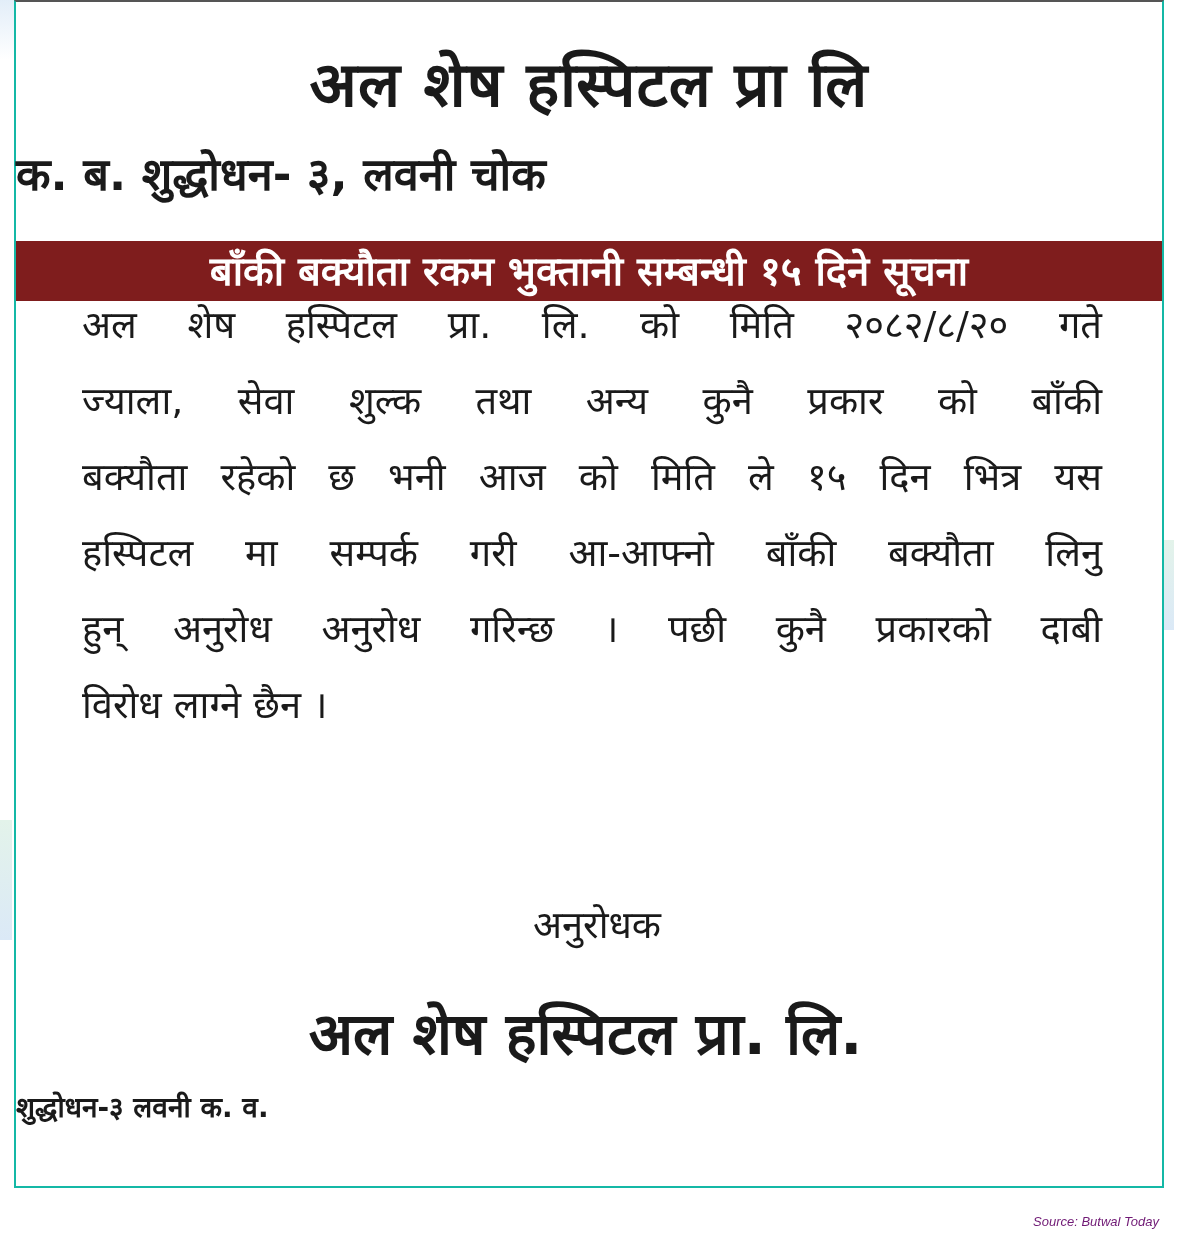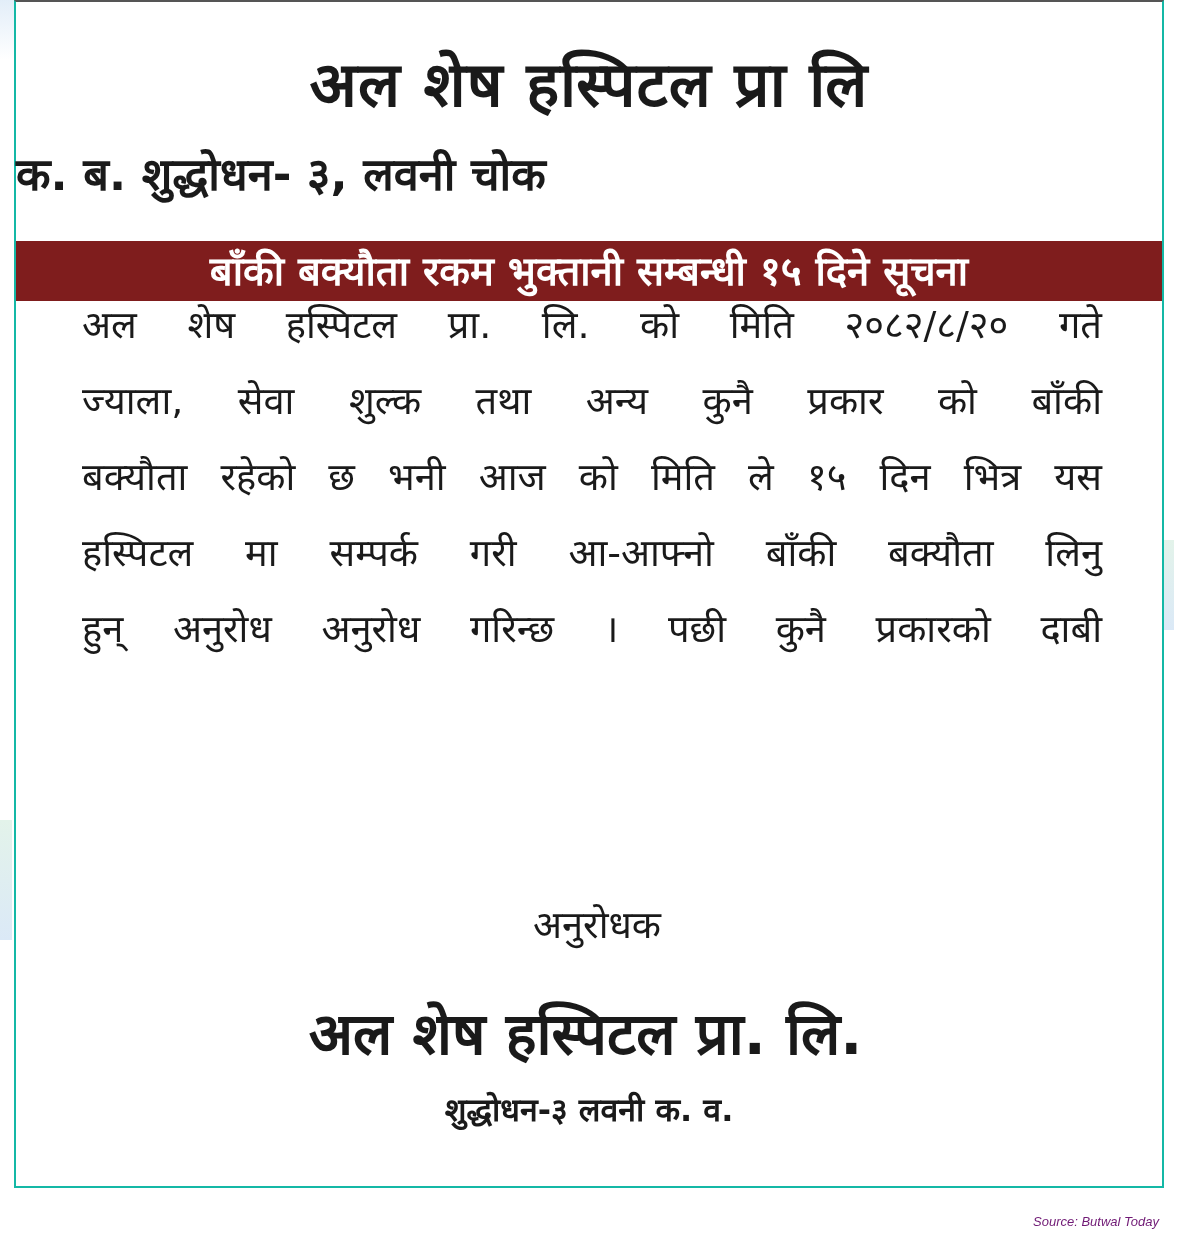--- a/index.html
+++ b/index.html
@@ -14,22 +14,22 @@
               font-size: 45px; font-weight: bold; }
   .band { position: absolute; left: 0; right: 0; top: 210px; height: 60px; background: #7f1d1d;
           color: #fff; text-align: center; font-size: 40px; font-weight: bold; line-height: 60px; margin-top: 29px; }
   .body-text { position: absolute; left: 53px; right: 60px; top: 285px;
                font-size: 38px; line-height: 76px; text-align: justify; text-align-last: left; margin-left: 13px; }
   .body-line { display: block; text-align: justify; text-align-last: justify; white-space: nowrap; }
   .body-line.last { text-align-last: left; }
   .requester { position: absolute; left: 0; right: 0; top: 895px; text-align: center; font-size: 38px; margin-left: 16px; }
   .sig-name { position: absolute; left: 0; right: 7px; top: 990px; text-align: center;
               font-size: 58px; font-weight: bold; }
-  .sig-addr { position: absolute; left: 0; right: 0; top: 1085px; text-align: center;
-              font-size: 32px; font-weight: bold; }
+  .sig-addr { position: absolute; left: 0; right: 0; top: 1085px; text-align: left;
+              font-size: 28px; font-weight: bold; }
   .source { position: absolute; right: 22px; top: 1214px; font-size: 13px; font-style: italic;
             font-family: "Liberation Sans", sans-serif; color: #701a75; }
 </style>
 </head>
 <body>
 
 <div class="wm" style="left:0;top:0;width:16px;height:60px;background:linear-gradient(#dbe9f7,#fff);opacity:.8;"></div>
 <div class="wm" style="left:870px;top:0;width:14px;height:40px;background:linear-gradient(#dbe9f7,#fff);"></div>
 <div class="wm" style="left:1160px;top:540px;width:14px;height:90px;background:linear-gradient(#e3f3ea,#dbe9f7);"></div>
 <div class="wm" style="left:0;top:820px;width:12px;height:120px;background:linear-gradient(#e3f3ea,#dbe9f7);"></div>
@@ -39,20 +39,21 @@
   <div class="subtitle">क. ब. शुद्धोधन- ३, लवनी चोक</div>
 
   <div class="band">बाँकी बक्यौता रकम भुक्तानी सम्बन्धी १५ दिने सूचना</div>
 
   <div class="body-text">
     <span class="body-line">अल शेष हस्पिटल प्रा. लि. को मिति २०८२/८/२० गते</span>
     <span class="body-line">ज्याला, सेवा शुल्क तथा अन्य कुनै प्रकार को बाँकी</span>
     <span class="body-line">बक्यौता रहेको छ भनी आज को मिति ले १५ दिन भित्र यस</span>
     <span class="body-line">हस्पिटल मा सम्पर्क गरी आ-आफ्नो बाँकी बक्यौता लिनु</span>
     <span class="body-line">हुन् अनुरोध अनुरोध गरिन्छ । पछी कुनै प्रकारको दाबी</span>
+    <span class="body-line last">विरोध लाग्ने छैन ।</span>
   </div>
 
   <div class="requester">अनुरोधक</div>
   <div class="sig-name">अल शेष हस्पिटल प्रा. लि.</div>
   <div class="sig-addr">शुद्धोधन-३ लवनी क. व.</div>
 </div>
 
 <div class="source">Source: Butwal Today</div>
 
 </body></html>

